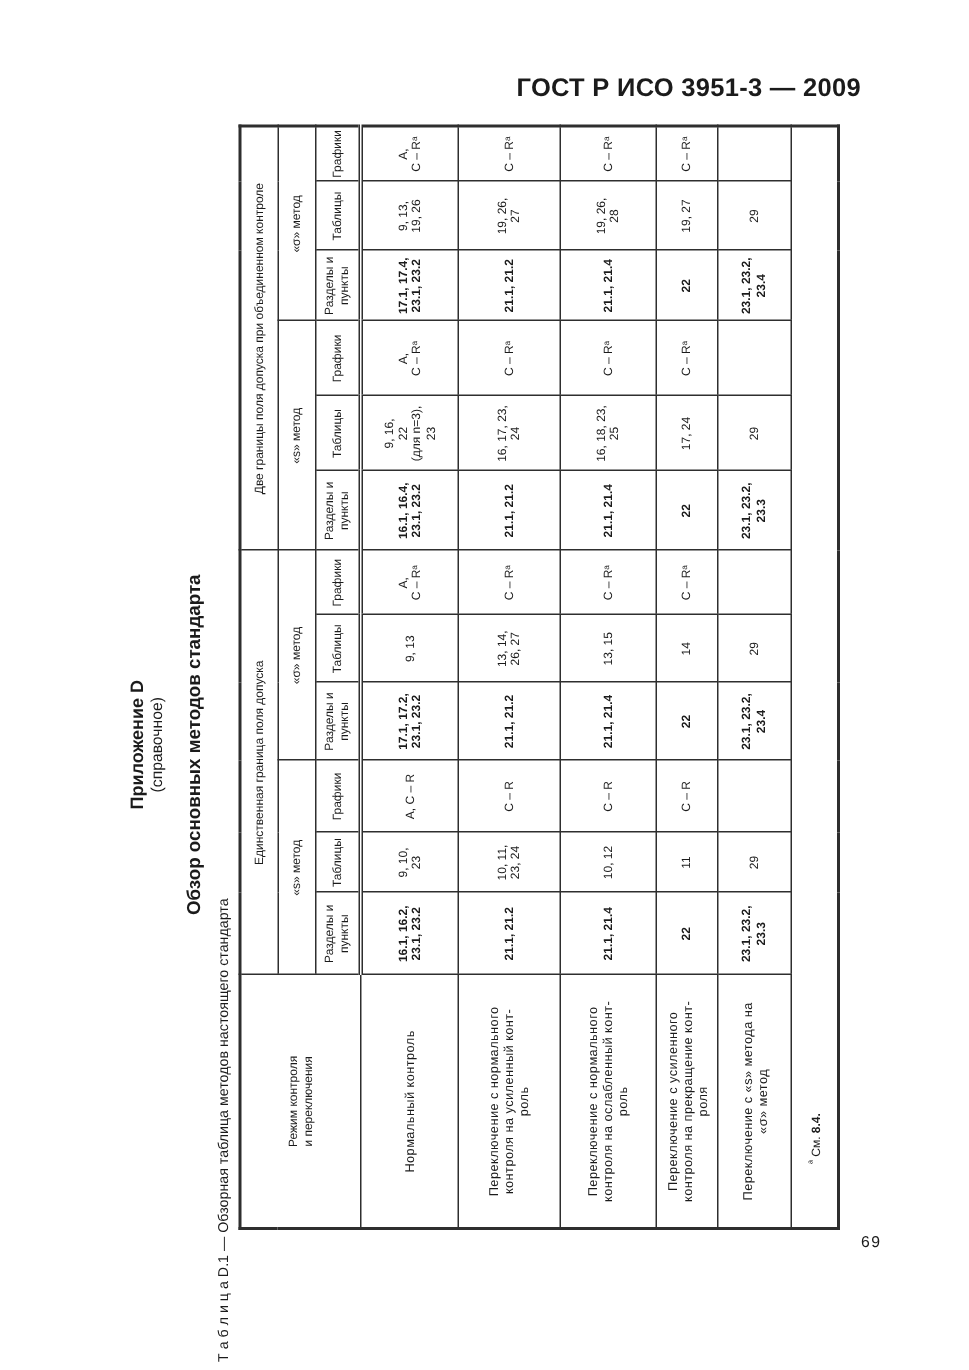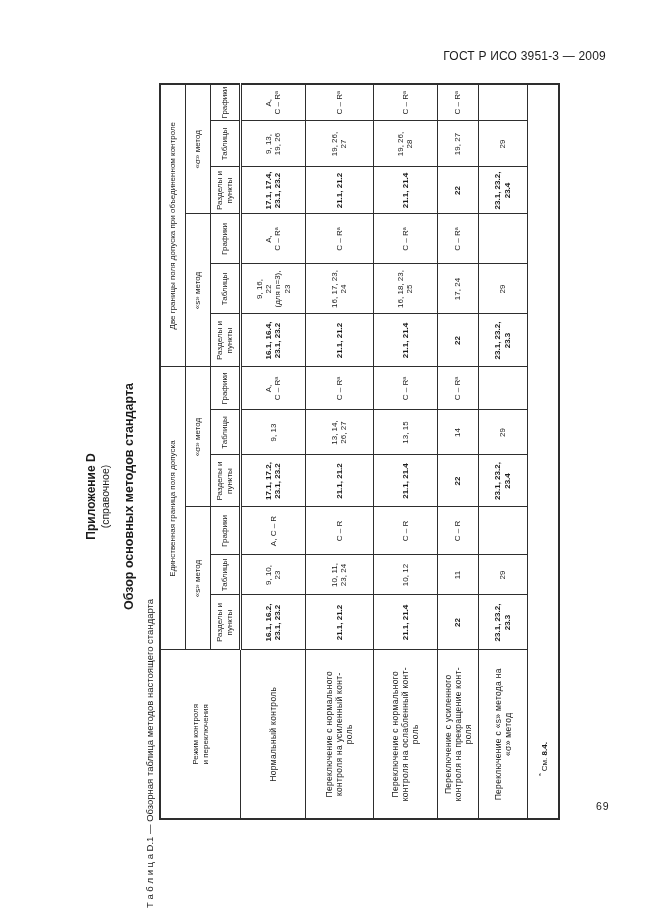--- a/index.html
+++ b/index.html
@@ -2,25 +2,25 @@
 <html><head>
 <meta charset="utf-8">
 <style>
   html,body{margin:0;padding:0;}
   body{
     width:646px;height:913px;position:relative;overflow:hidden;
     background:#ffffff;color:#1b1b1b;
     font-family:"Liberation Sans","DejaVu Sans",sans-serif;
   }
   .gost-header{
-    position:absolute;top:49px;left:0;right:40px;
-    text-align:right;font-size:12px;font-weight:normal;letter-spacing:.2px;
+    position:absolute;top:49px;left:0;right:72px;
+    text-align:right;font-size:17px;font-weight:bold;letter-spacing:.2px;
   }
   .pagenum{
-    position:absolute;top:800px;left:574px;font-size:10.5px;letter-spacing:1px;margin-left:22px;
+    position:absolute;top:822px;left:574px;font-size:10.5px;letter-spacing:1px;
   }
   
   .rot-wrap{position:absolute;top:85px;left:60px;width:498px;height:823px;}
   .rot{
     width:823px;height:498px;
     transform-origin:0 0;
     transform:rotate(-90deg) translateX(-823px);
   }
   .app-title{padding-top:24px;text-align:center;font-size:12px;font-weight:bold;line-height:1.2;}
   .app-sub{text-align:center;font-size:10.5px;line-height:1.2;margin-top:1px;}

